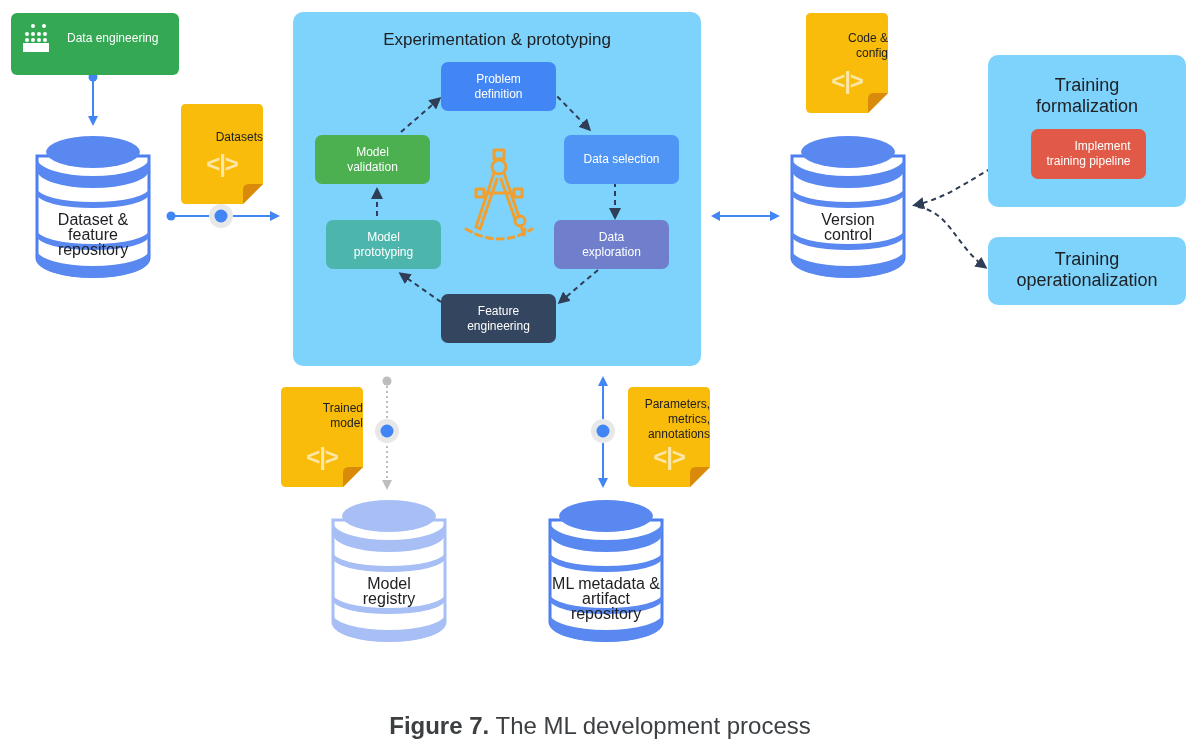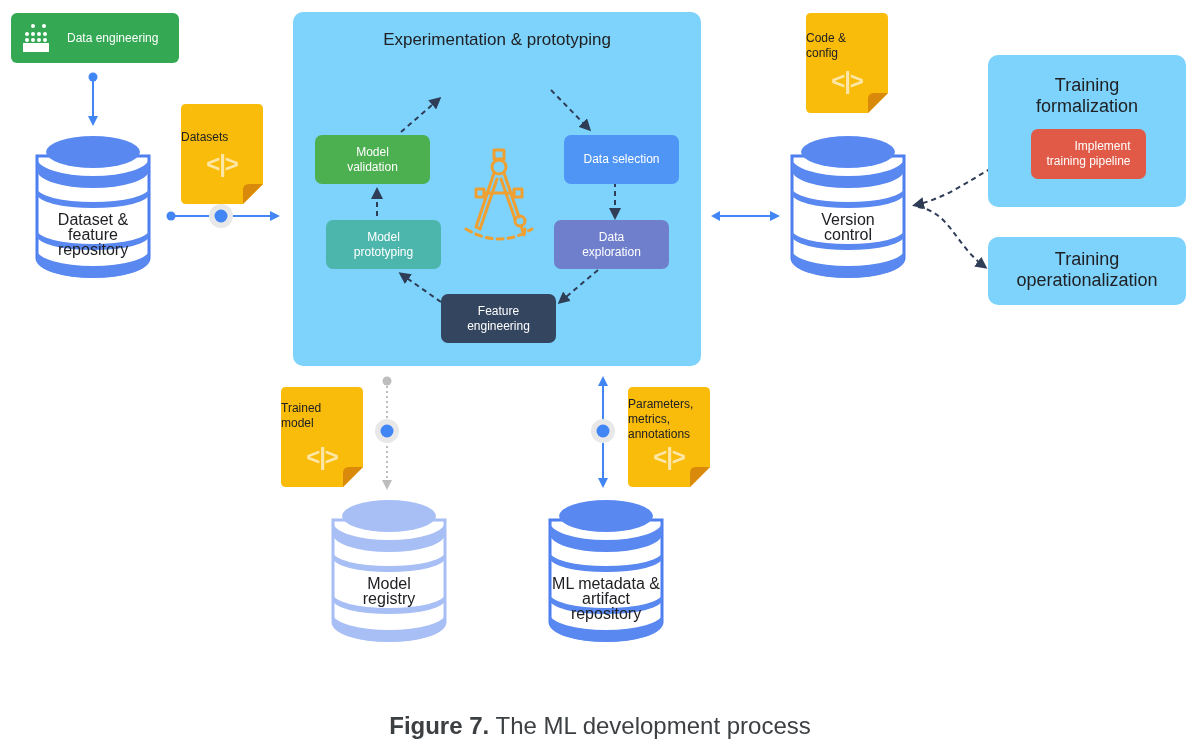--- a/index.html
+++ b/index.html
@@ -6,21 +6,21 @@
   body { width:1200px; height:756px; position:relative; overflow:hidden;
          font-family:"Liberation Sans", sans-serif; }
   .abs { position:absolute; }
   #wires { position:absolute; left:0; top:0; width:1200px; height:756px; }
   .panel { position:absolute; background:#7dd3fc; border-radius:10px; }
   .panel-title { position:absolute; left:0; right:0; text-align:center; color:#202124; }
   .node { position:absolute; border-radius:7px; color:#ffffff; font-size:12px;
           display:flex; align-items:center; justify-content:center; text-align:center;
           line-height:15px; white-space:pre-line; }
   .doc { position:absolute; width:82px; height:100px; }
-  .doc-label { position:absolute; left:0; right:0; top:14px; text-align:left; color:#202124;
+  .doc-label { position:absolute; left:0; right:0; top:14px; text-align:right; color:#202124;
                font-size:12px; line-height:15px; white-space:pre-line; }
   .doc-code { position:absolute; left:0; right:0; text-align:center; color:#fde7a8;
               font-size:24px; font-weight:bold; letter-spacing:-1px; }
   .cyl { position:absolute; width:118px; height:150px; }
   .cyl-label { position:absolute; left:0; right:0; text-align:center; color:#202124;
                font-size:16px; line-height:15px; white-space:pre-line; }
   .caption { position:absolute; left:0; right:0; top:712px; text-align:center;
              font-size:24px; color:#3c4043; }
   .caption b { color:#3c4043; }
 </style>
@@ -69,21 +69,21 @@
   </g>
 
   <g>
     <line x1="603" y1="386" x2="603" y2="486" stroke="#4285f4" stroke-width="2" marker-end="url(#ab)"></line>
     <path d="M598,386 L603,376 L608,386 z" fill="#4285f4"></path>
     <circle cx="603" cy="431" r="12" fill="#e8e8e8"></circle>
     <circle cx="603" cy="431" r="6.5" fill="#4285f4"></circle>
   </g>
 </svg>
 
-<div class="abs" style="left:11px;top:13px;width:168px;height:50px;background:#34a853;border-radius:6px;">
+<div class="abs" style="left:11px;top:13px;width:168px;height:62px;background:#34a853;border-radius:6px;">
   <svg class="abs" style="left:9px;top:9px;" width="36" height="32" viewBox="0 0 36 32">
     <g fill="#ffffff">
       <circle cx="13" cy="4" r="2"></circle>
         <circle cx="24" cy="4" r="2"></circle>
       <circle cx="7" cy="12" r="2"></circle>
         <circle cx="13" cy="12" r="2"></circle>
         <circle cx="19" cy="12" r="2"></circle>
         <circle cx="25" cy="12" r="2"></circle>
       <circle cx="7" cy="18" r="2"></circle>
         <circle cx="13" cy="18" r="2"></circle>
@@ -194,20 +194,22 @@
     <g fill="none" stroke="#2f3d57" stroke-width="2" stroke-dasharray="5,4">
       <path d="M258,78 L296,117" marker-end="url(#ad)"></path>
       <path d="M322,170 L322,205" marker-end="url(#ad)"></path>
       <path d="M305,258 L267,290" marker-end="url(#ad)"></path>
       <path d="M148,290 L108,262" marker-end="url(#ad)"></path>
       <path d="M84,204 L84,178" marker-end="url(#ad)"></path>
       <path d="M108,120 L146,87" marker-end="url(#ad)"></path>
     </g>
   </svg>
 
+  <div class="node" style="left:148px;top:50px;width:115px;height:49px;background:#4285f4;">Problem
+definition</div>
   <div class="node" style="left:271px;top:123px;width:115px;height:49px;background:#4e95f5;">Data selection</div>
   <div class="node" style="left:261px;top:208px;width:115px;height:49px;background:#6f7fcc;">Data
 exploration</div>
   <div class="node" style="left:148px;top:282px;width:115px;height:49px;background:#34465f;">Feature
 engineering</div>
   <div class="node" style="left:33px;top:208px;width:115px;height:49px;background:#4db6ac;">Model
 prototyping</div>
   <div class="node" style="left:22px;top:123px;width:115px;height:49px;background:#4caf50;">Model
 validation</div>
 

